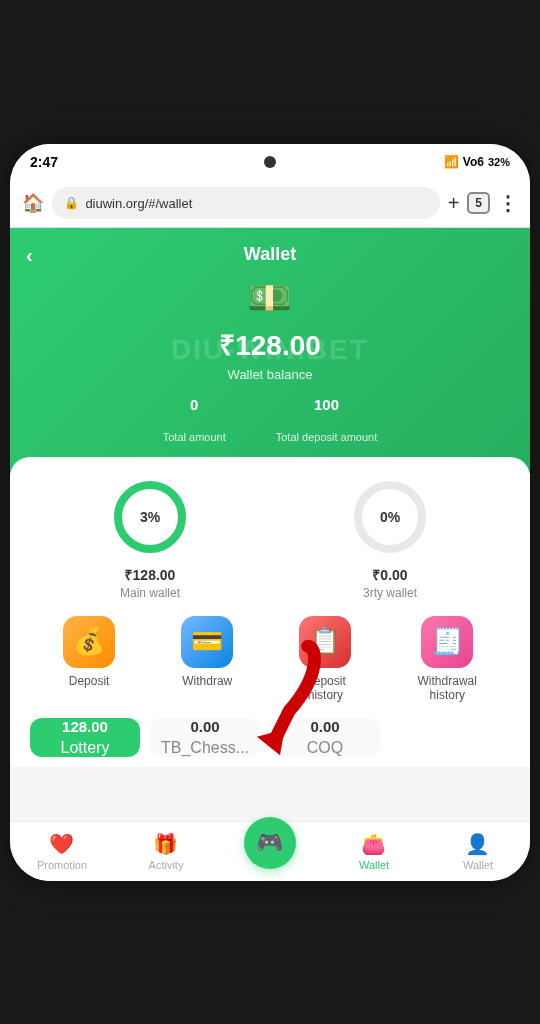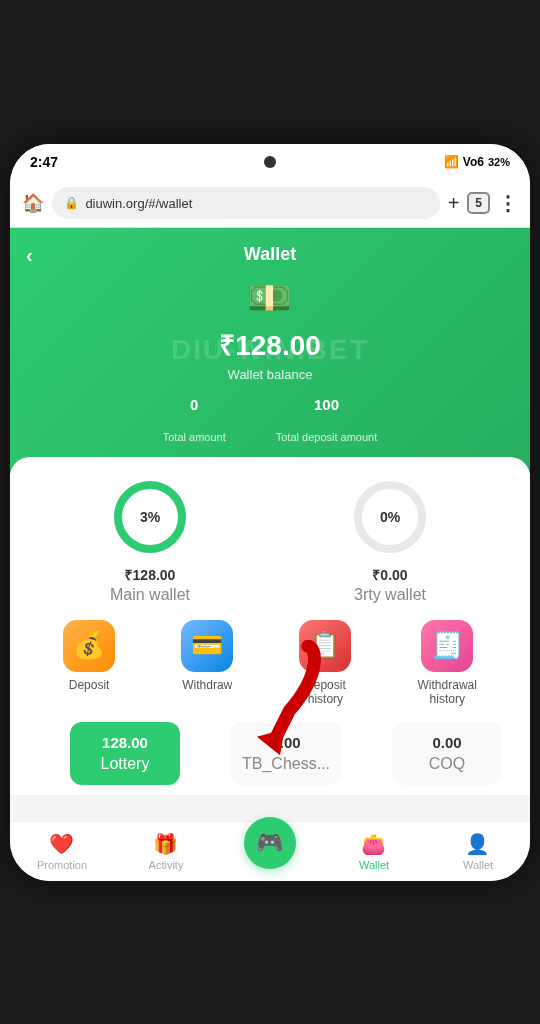--- a/index.html
+++ b/index.html
@@ -160,21 +160,21 @@
     .circle-percent {
       position: absolute;
       top: 50%;
       left: 50%;
       transform: translate(-50%, -50%);
       font-size: 14px;
       font-weight: 700;
       color: #333;
     }
     .circle-amount { font-size: 14px; font-weight: 700; color: #333; }
-    .circle-label { font-size: 16px; color: #888; margin-top: 2px; }
+    .circle-label { font-size: 12px; color: #888; margin-top: 2px; }
     
     .transfer-btn {
       background: linear-gradient(135deg, #2ecc71, #27ae60);
       color: white;
       border: none;
       border-radius: 25px;
       padding: 14px;
       width: 100%;
       font-size: 16px;
       font-weight: 600;
@@ -219,23 +219,21 @@
     .wallet-list {
       display: flex;
       gap: 10px;
       overflow-x: auto;
       padding-bottom: 10px;
     }
     .wallet-list-item {
       min-width: 110px;
       background: #f9f9f9;
       border-radius: 12px;
-      padding: 12px;
       text-align: center;
-      margin-left: 40px;
     }
     .wallet-list-item.active { background: #2ecc71; }
     .wallet-list-item.active .wl-name, .wallet-list-item.active .wl-amount { color: white; }
     .wl-amount { font-size: 15px; font-weight: 700; color: #333; }
     .wl-name { font-size: 16px; color: #888; margin-top: 4px; }
     
     .chat-bubble {
       position: absolute;
       right: 16px;
       bottom: 80px;

